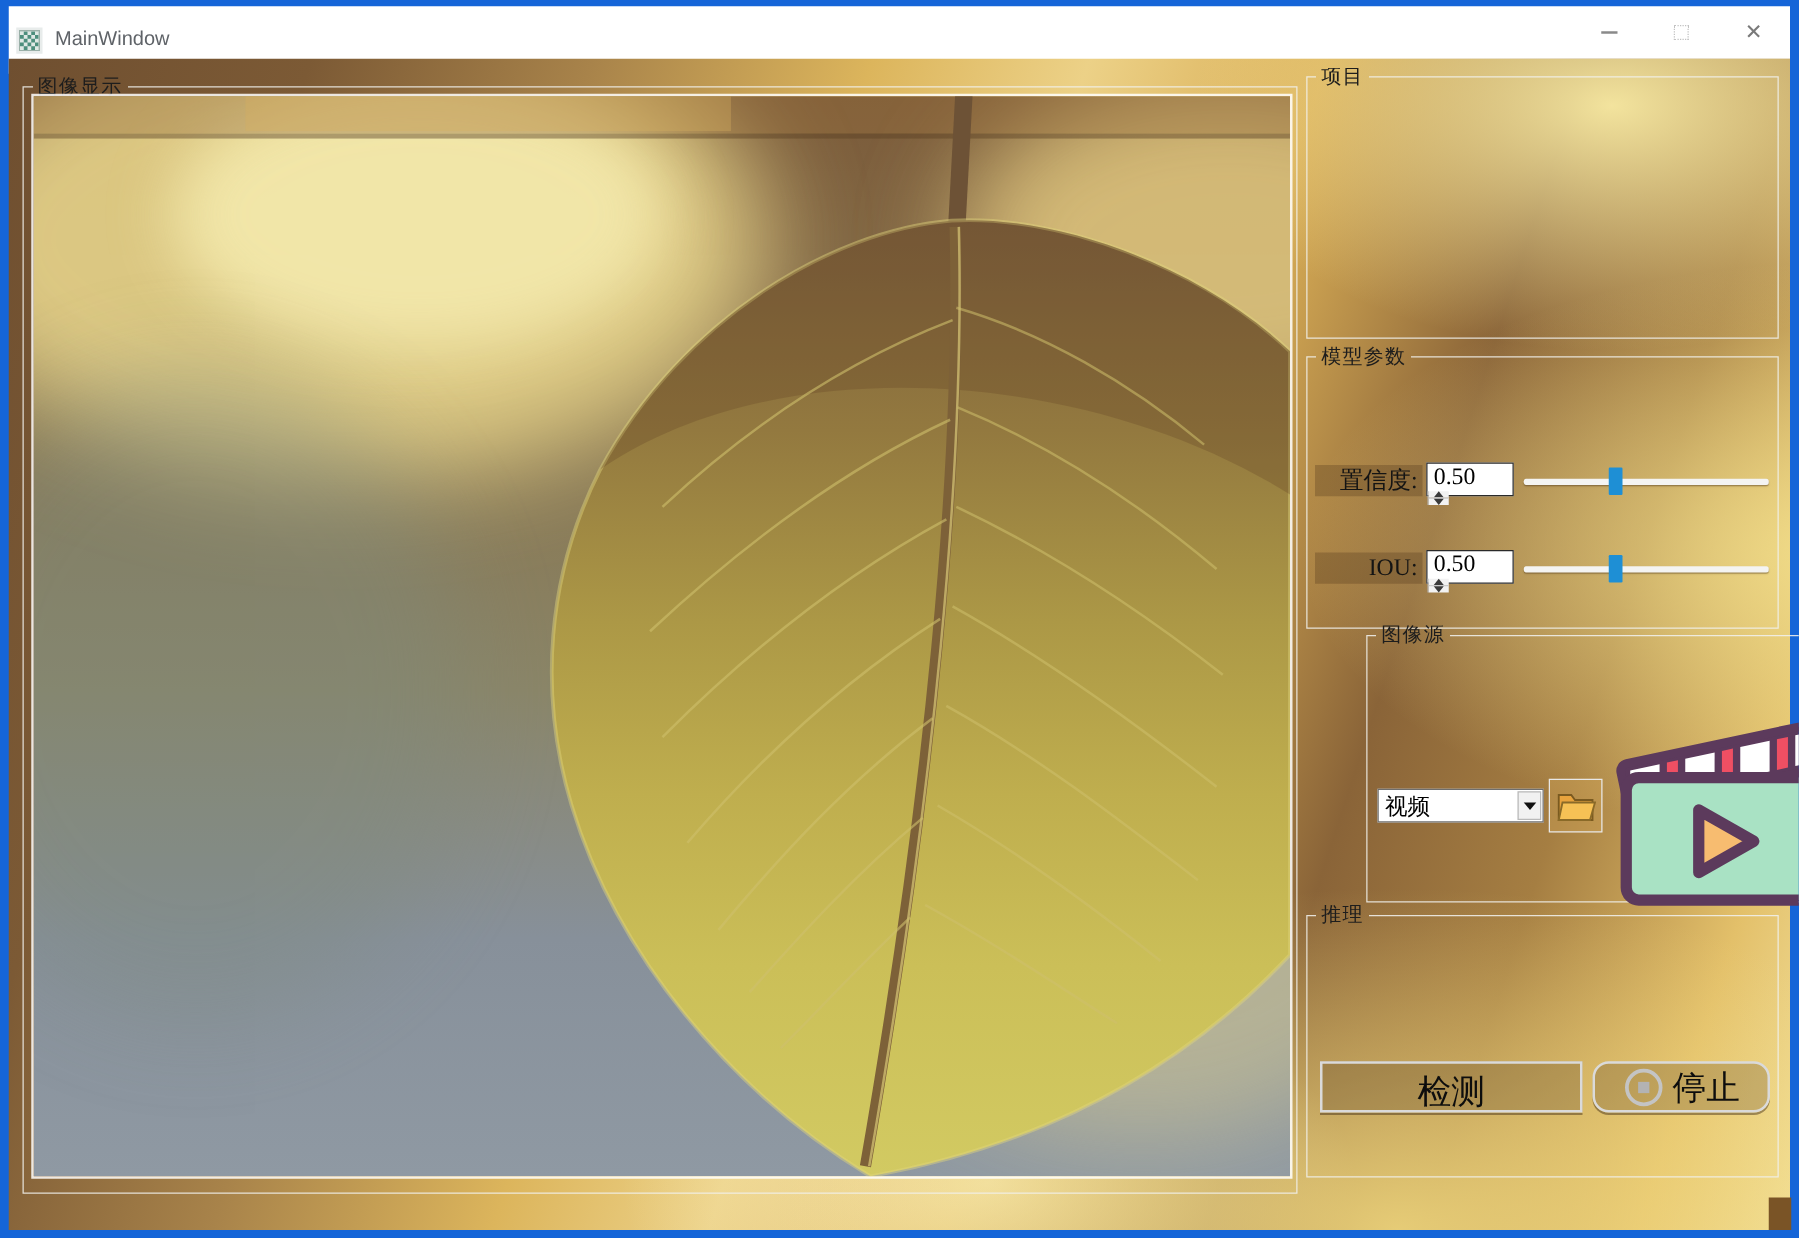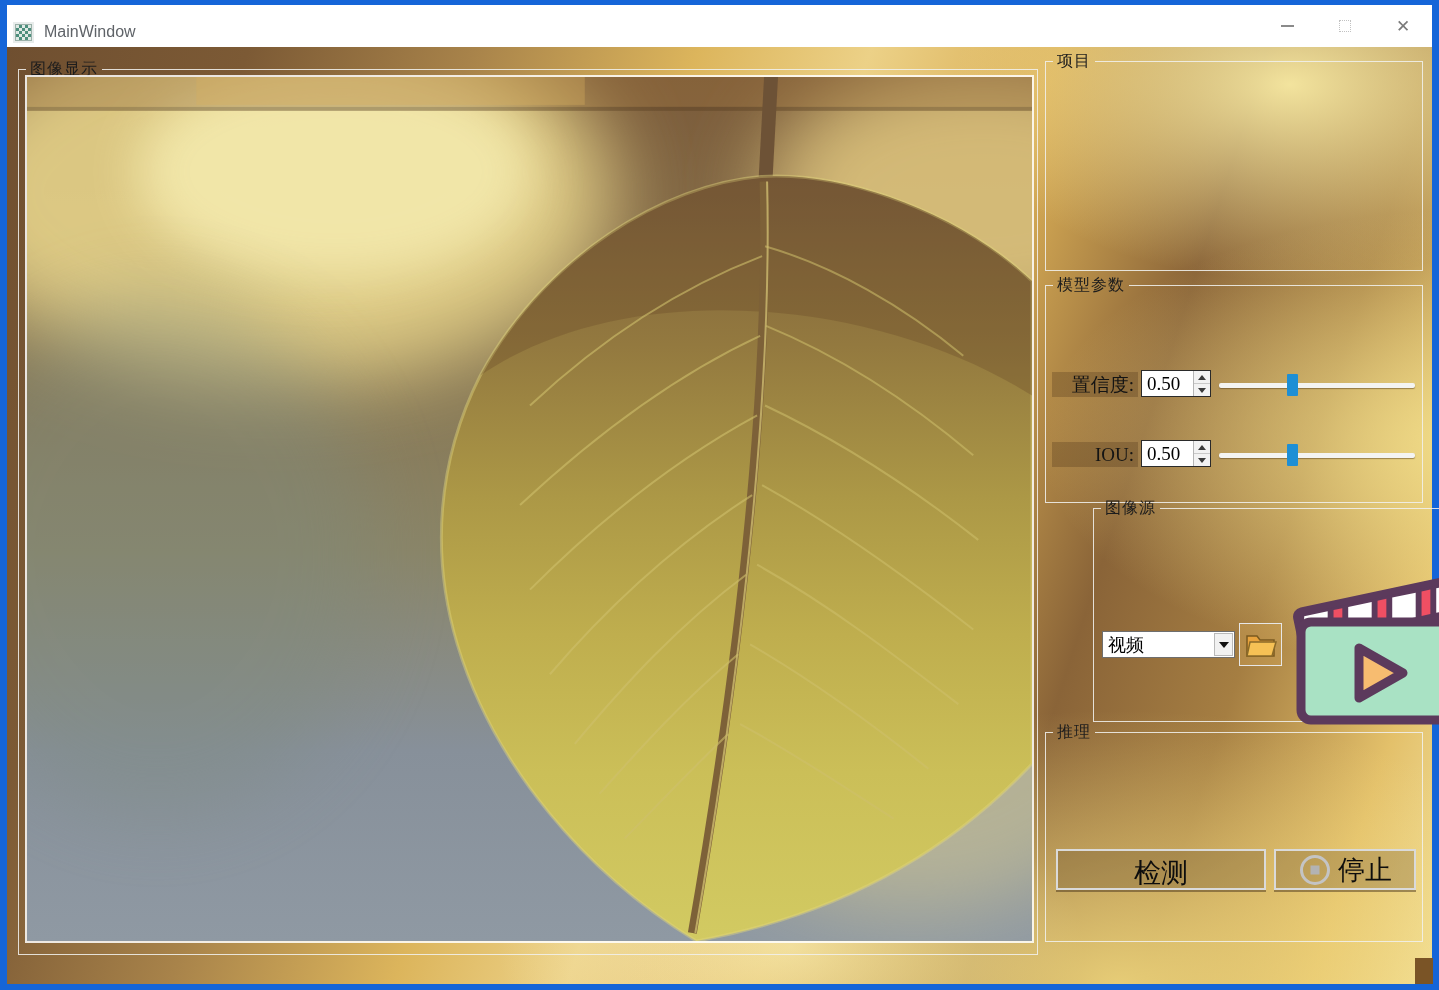--- a/index.html
+++ b/index.html
@@ -72,20 +72,21 @@
   
   .param-label {
     position:absolute; width:86px; height:25px; text-align:right;
     font-size:19px; color:#141414; background:rgba(72,46,22,.28); padding-right:4px; line-height:25px;
   }
   .lbl-conf { left:6px; top:76px; }
   .lbl-iou  { left:6px; top:146px; }
   .spinbox {
     position:absolute; width:70px; height:27px; background:#ffffff; border:1px solid #2a2a2a;
     display:flex;
+    flex-direction:column;
   }
   .sb-conf { left:95px; top:74px; }
   .sb-iou  { left:95px; top:144px; }
   .spin-value {
     flex:1; border:0; outline:0; font-family:"Liberation Serif","DejaVu Serif",serif;
     font-size:19px; color:#000; padding-left:5px; width:46px; background:transparent;
   }
   .spin-btns { width:17px; display:flex; flex-direction:column; border-left:1px solid #b5b5b5; }
   .spin-btn { flex:1; background:#f2f2f2; display:flex; align-items:center; justify-content:center; }
   .spin-btn + .spin-btn { border-top:1px solid #c9c9c9; }
@@ -123,21 +124,21 @@
 
   
   .push-btn {
     position:absolute; height:41px; border:2px solid #dadada;
     background:rgba(66,42,22,.22);
     box-shadow:0 2px 0 rgba(60,40,20,.45);
     display:flex; align-items:center; justify-content:center; gap:6px;
     font-size:27px; color:#0d0d0d; cursor:pointer;
   }
   .btn-detect { left:10px;  top:106px; width:210px;flex-direction:column; }
-  .btn-stop   { left:228px; top:106px; width:142px; }
+  .btn-stop   { left:228px; top:106px; width:142px;border-radius:13px; }
 
   
   .statusbar {
     position:absolute; left:3px; top:908px; width:1000px; height:28px;
     font-size:20px; color:#16160e; letter-spacing:1px; line-height:28px; padding-left:6px;
   }
 </style>
 </head>
 <body>
 

